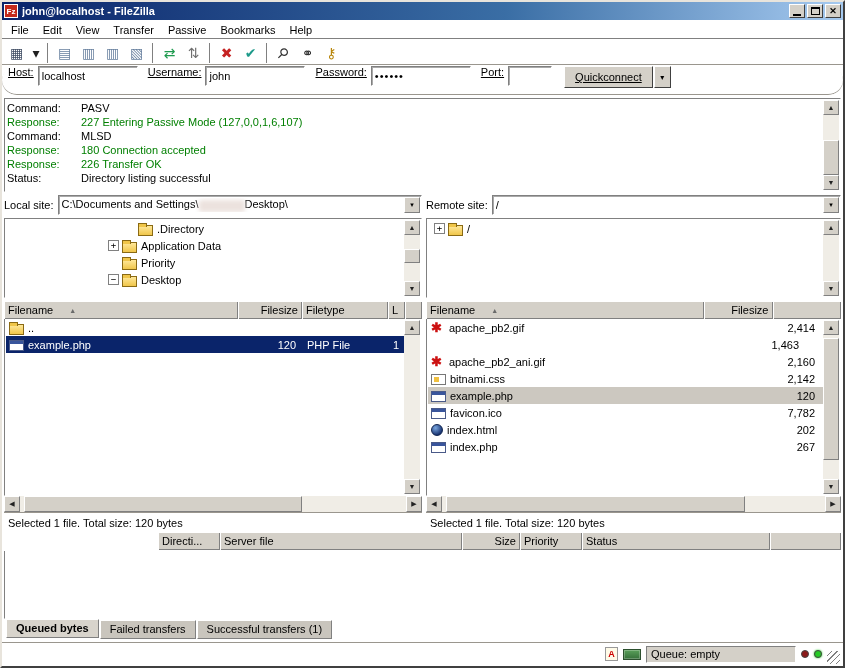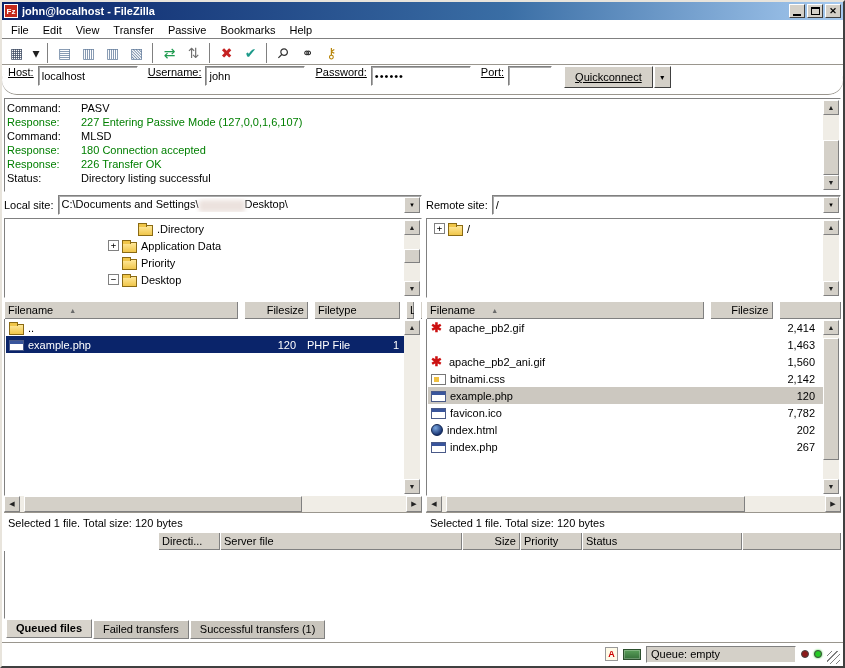--- a/index.html
+++ b/index.html
@@ -96,21 +96,21 @@
     filter: blur(2px); vertical-align: middle; border-radius: 2px; }
   .treebox { height: 80px; flex: none; margin: 2px 0 3px 0; background: #fff; position: relative;
     border: 1px solid; border-color: #808080 #fff #fff #808080; }
   .treerows { position: absolute; left: 1px; top: 1px; bottom: 1px; right: 17px; overflow: hidden; }
   .tree-row { height: 17px; display: flex; align-items: center; white-space: nowrap; }
   .expander { width: 11px; height: 11px; flex: none; border: 1px solid #808080; background: #fff;
     font-size: 9px; line-height: 9px; text-align: center; margin-right: 3px; font-family: "DejaVu Sans Mono", monospace; }
   .expander-spacer { width: 14px; flex: none; }
   .tree-label { margin-left: 4px; }
   
-  .list-head { height: 18px; flex: none; display: flex; overflow: hidden; gap: 6px; }
+  .list-head { height: 18px; flex: none; display: flex; overflow: hidden; }
   .col-h { height: 18px; background: #d4d0c8; display: flex; align-items: center; padding: 0 4px;
     box-shadow: inset 1px 1px 0 #fff, inset -1px -1px 0 #808080; overflow: hidden; white-space: nowrap; flex: none; }
   .sort-arrow { font-size: 7px; color: #6a6a6a; margin-left: 16px; }
   .listbox { flex: 1; min-height: 0; background: #fff; position: relative;
     border: 1px solid; border-color: #808080 #fff #fff #808080; border-top: none; }
   .listrows { position: absolute; left: 1px; top: 0; bottom: 0; right: 17px; overflow: hidden; }
   .frow { height: 17px; display: flex; align-items: center; white-space: nowrap; width: 100%; }
   .frow.sel-act { background: #0a246a; color: #fff; }
   .frow.sel-inact { background: #ccc8c0; }
   .fcell { height: 100%; display: flex; align-items: center; padding-left: 3px; overflow: hidden; flex: none; }
@@ -411,28 +411,28 @@
       <div class="listbox">
         <div class="listrows" id="rrows">
             <div class="frow">
               <span class="fcell" style="width: 278px;">
                 <span class="fi image"></span>
                 <span class="fname">apache_pb2.gif</span>
               </span>
               <span class="fcell" style="flex: 1 1 0%; justify-content: flex-end; padding-right: 8px;">2,414</span>
             </div>
             <div class="frow">
-              <span class="fcell" style="flex: 1 1 0%; justify-content: flex-end; padding-right: 8px;">1,463</span>
+              <span class="fcell" style="flex: 1 1 0%; justify-content: flex-end; padding-right: 24px;">1,463</span>
             </div>
             <div class="frow">
               <span class="fcell" style="width: 278px;">
                 <span class="fi image"></span>
                 <span class="fname">apache_pb2_ani.gif</span>
               </span>
-              <span class="fcell" style="flex: 1 1 0%; justify-content: flex-end; padding-right: 8px;">1,560</span>
+              <span class="fcell" style="flex: 1 1 0%; justify-content: flex-end; padding-right: 8px;">2,160</span>
             </div>
             <div class="frow">
               <span class="fcell" style="width: 278px;">
                 <span class="fi css"></span>
                 <span class="fname">bitnami.css</span>
               </span>
               <span class="fcell" style="flex: 1 1 0%; justify-content: flex-end; padding-right: 8px;">2,142</span>
             </div>
             <div class="frow sel-inact">
               <span class="fcell" style="width: 278px;">
@@ -492,29 +492,29 @@
       </div>
       <div class="col-h" style="width: 242px;">
         <span>Server file</span>
       </div>
       <div class="col-h" style="width: 58px; justify-content: flex-end;">
         <span>Size</span>
       </div>
       <div class="col-h" style="width: 62px;">
         <span>Priority</span>
       </div>
-      <div class="col-h" style="width: 160px;">
+      <div class="col-h" style="width: 188px;">
         <span>Status</span>
       </div>
       <div class="col-h" style="flex: 1 1 0%;"></div>
     </div>
   <div class="queue-body"></div>
 
   <div class="tabs" id="tabs">
-      <span class="tab active">Queued files</span>
+      <span class="tab active">Queued bytes</span>
       <span class="tab">Failed transfers</span>
       <span class="tab">Successful transfers (1)</span>
     </div>
 
   <div class="statusbar">
     <span class="sb-spacer"></span>
     <span class="icon-ascii">A</span>
     <span class="icon-keypad"></span>
     <span class="queue-panel">
         <span>Queue: empty</span>

